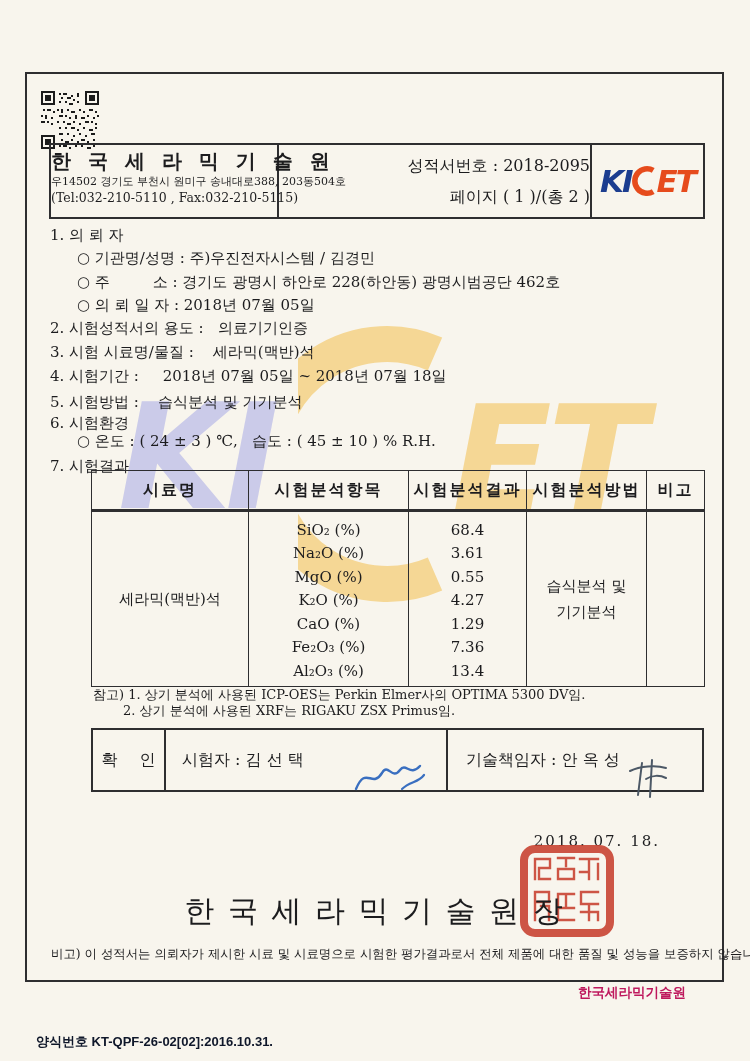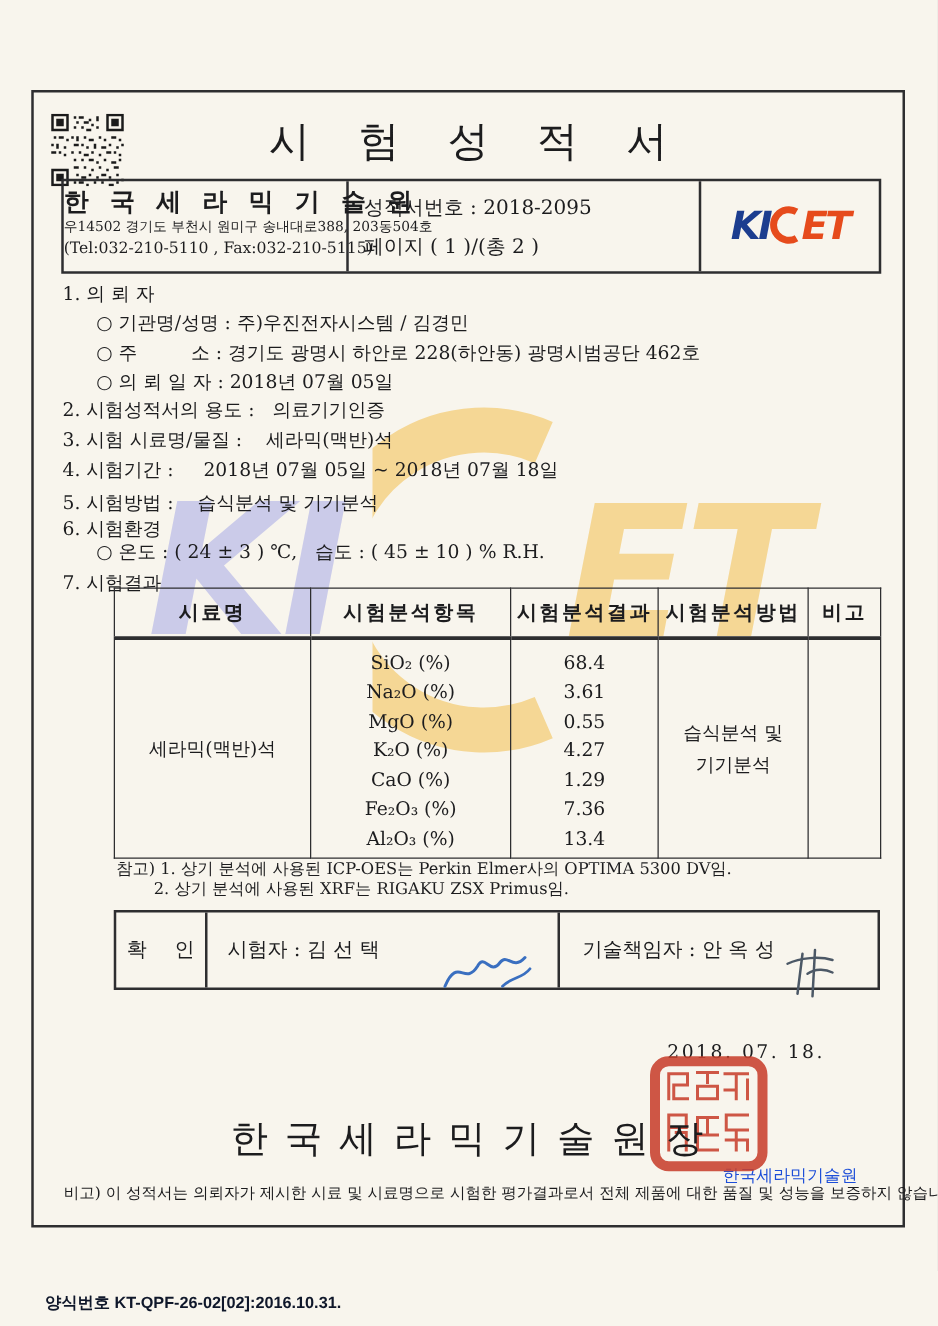--- a/index.html
+++ b/index.html
@@ -22,21 +22,21 @@
   
   .title{left:0;right:0;top:17px;text-align:center;font-size:33px;letter-spacing:14px;text-indent:14px;white-space:pre;}
 
   
   .htable{left:22px;top:69px;width:652px;height:72px;display:flex;border:2px solid #2e2e30;background:transparent;}
   .hc{box-sizing:border-box;}
   .hc1{width:228px;border-right:2px solid #2e2e30;text-align:center;padding-top:4px;}
   .org-name{font-size:20px;font-weight:bold;letter-spacing:5px;line-height:25px;white-space:pre;}
   .org-addr{font-size:11px;line-height:15px;white-space:pre;}
   .org-tel{font-size:12.5px;line-height:18px;white-space:pre;}
-  .hc2{width:282px;border-right:2px solid #2e2e30;padding:5px 0 0 12px;}
+  .hc2{width:313px;border-right:2px solid #2e2e30;padding:5px 0 0 12px;text-align:right;}
   .hc2 div{font-size:16px;line-height:31px;white-space:pre;}
   .hc3{flex:1;display:flex;align-items:center;justify-content:center;}
   .kicet{display:flex;align-items:center;font-family:"DejaVu Sans","Liberation Sans",sans-serif;
          font-style:italic;font-weight:bold;font-size:31px;line-height:1;}
   .lg-ki{color:#1c3d8f;letter-spacing:-2px;}
   .lg-et{color:#e64b1c;letter-spacing:-2px;}
   .lg-arc{margin:4px -4px 0 -1px;}
 
   
   .ln{position:absolute;font-size:15px;white-space:pre;line-height:19px;}
@@ -64,22 +64,22 @@
   .sig-t{right:14px;}
   .sig-m{right:28px;top:6px;}
 
   .date{right:62px;top:736px;font-size:15px;letter-spacing:2px;white-space:pre;margin-top:22px;}
   .issuer{left:0;right:0;top:790px;text-align:center;font-size:30px;letter-spacing:2px;white-space:pre;z-index:2;margin-top:27px;}
   .seal{left:492px;top:770px;z-index:1;}
   .bottom-note{left:24px;right:10px;top:872px;font-size:12.4px;white-space:pre;text-align:center;}
 
   .fnum{position:absolute;left:36px;top:1033px;font-family:"Liberation Sans","DejaVu Sans",sans-serif;
         font-weight:bold;font-size:13px;color:#0f172a;}
-  .forg{position:absolute;right:64px;top:932px;font-family:"Liberation Sans","DejaVu Sans",sans-serif;
-        font-weight:normal;font-size:13.5px;color:#1d4ed8;}
+  .forg{position:absolute;right:64px;top:984px;font-family:"Liberation Sans","DejaVu Sans",sans-serif;
+        font-weight:bold;font-size:13.5px;color:#be185d;}
 </style>
 </head>
 <body>
 
 <div class="page">
 
   <div class="wm wm-ki">KI</div>
   <div class="wm wm-arc">
     <svg width="178" height="292" viewBox="0 0 178 292">
       <path d="M137 36 A120 120 0 1 0 137 256" fill="none" stroke="#f5d795" stroke-width="36"></path>
@@ -98,21 +98,20 @@
           <rect x="23" y="1" width="5" height="5" fill="#f8f5ed"></rect>
           <rect x="1" y="23" width="5" height="5" fill="#f8f5ed"></rect>
           <rect x="2" y="2" width="3" height="3"></rect>
             <rect x="24" y="2" width="3" height="3"></rect>
             <rect x="2" y="24" width="3" height="3"></rect>
           <path d="M9 1h1v1h-1z M11 1h2v1h-2z M15 2h1v1h-1z M18 1h1v2h-1z M10 3h1v1h-1z M13 3h2v1h-2z M16 4h1v1h-1z M9 5h1v1h-1z M12 5h1v1h-1z M14 6h2v1h-2z M18 5h1v1h-1z M1 9h1v1h-1z M3 9h2v1h-2z M6 10h1v1h-1z M0 12h1v1h-1z M2 12h1v2h-1z M5 13h1v1h-1z M8 9h1v1h-1z M10 9h1v2h-1z M13 9h1v1h-1z M15 10h2v1h-2z M19 9h1v1h-1z M21 10h1v1h-1z M24 9h2v1h-2z M27 10h1v1h-1z M9 12h2v1h-2z M12 12h1v1h-1z M14 13h1v1h-1z M17 12h1v2h-1z M20 13h2v1h-2z M23 12h1v1h-1z M26 13h1v1h-1z M28 12h1v1h-1z M0 15h2v1h-2z M3 15h1v1h-1z M5 16h1v1h-1z M8 15h1v1h-1z M11 15h1v1h-1z M13 16h2v1h-2z M16 15h1v1h-1z M19 16h1v1h-1z M22 15h2v1h-2z M25 15h1v1h-1z M27 16h1v1h-1z M9 18h1v1h-1z M12 18h1v1h-1z M15 18h2v1h-2z M18 19h1v1h-1z M21 18h1v1h-1z M24 19h2v1h-2z M27 18h1v1h-1z M9 21h2v1h-2z M13 21h1v1h-1z M16 22h1v1h-1z M19 21h1v1h-1z M22 22h1v1h-1z M25 21h2v1h-2z M10 24h1v1h-1z M12 25h2v1h-2z M15 24h1v1h-1z M18 25h1v1h-1z M20 24h2v1h-2z M23 25h1v1h-1z M26 24h1v1h-1z M28 26h1v1h-1z M9 27h1v1h-1z M11 27h2v1h-2z M14 28h1v1h-1z M17 27h1v1h-1z M20 27h1v1h-1z M23 28h2v1h-2z M26 27h1v1h-1z"></path>
         </g>
       </svg>
     </div>
 
-    <div class="abs title z1">시 험 성 적 서</div>
 
     <div class="abs htable z1">
       <div class="hc hc1">
         <div class="org-name">한 국 세 라 믹 기 술 원</div>
         <div class="org-addr">우14502 경기도 부천시 원미구 송내대로388, 203동504호</div>
         <div class="org-tel">(Tel:032-210-5110 , Fax:032-210-5115)</div>
       </div>
       <div class="hc hc2">
         <div>성적서번호 : 2018-2095</div>
         <div>페이지 ( 1 )/(총 2 )</div>

